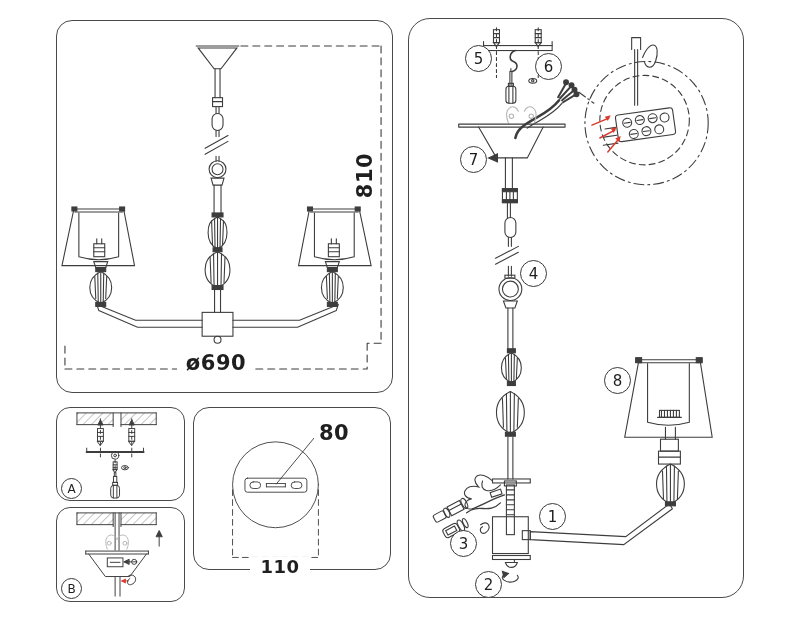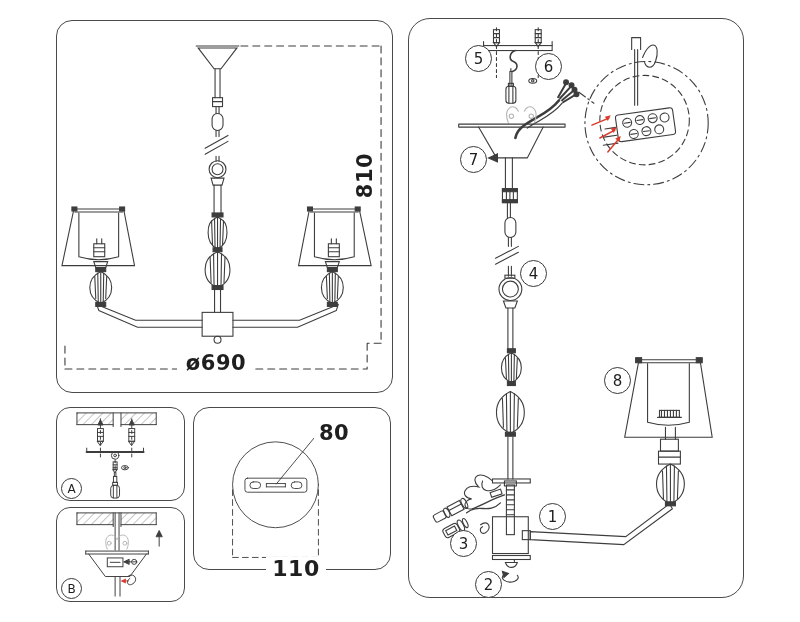--- a/index.html
+++ b/index.html
@@ -10,21 +10,21 @@
   #panel-overview{left:56px;top:20px;width:337px;height:373px;border-radius:16px;}
   #panel-step-a{left:56px;top:407px;width:129px;height:94px;border-radius:14px;}
   #panel-step-b{left:56px;top:507px;width:129px;height:95px;border-radius:14px;}
   #panel-template{left:193px;top:407px;width:198px;height:163px;border-radius:16px;}
   #panel-assembly{left:408px;top:18px;width:336px;height:580px;border-radius:22px;}
   .dim{position:absolute;font-weight:600;color:#1f1f1f;text-align:center;letter-spacing:.5px;
        background:#fff;line-height:1;padding:1px 2px;}
   .dim-810{left:281px;top:143px;width:50px;font-size:21px;transform:rotate(-90deg);}
   .dim-690{left:120px;top:331px;width:74px;font-size:21px;}
   .dim-80{left:120px;top:14px;width:36px;font-size:21px;}
-  .dim-110{left:56px;top:149px;width:56px;font-size:22px;margin-left:16px;}
+  .dim-110{left:56px;top:149px;width:56px;font-size:18px;}
   .callout{position:absolute;border:1.5px solid #3a3a3a;border-radius:50%;background:#fff;
            display:flex;align-items:center;justify-content:center;color:#1e1e1e;}
   .callout.num{width:25px;height:25px;font-size:15px;}
   .callout.letter{width:19px;height:19px;font-size:12px;}
   .c1{left:130px;top:484px;} .c2{left:66px;top:552px;} .c3{left:41px;top:511px;}
   .c4{left:111px;top:241px;} .c5{left:56px;top:26px;}  .c6{left:126px;top:34px;}
   .c7{left:51px;top:127px;}  .c8{left:195px;top:348px;}
   .ca{left:4px;top:70px;} .cb{left:4px;top:70px;}
 </style>
 </head>

